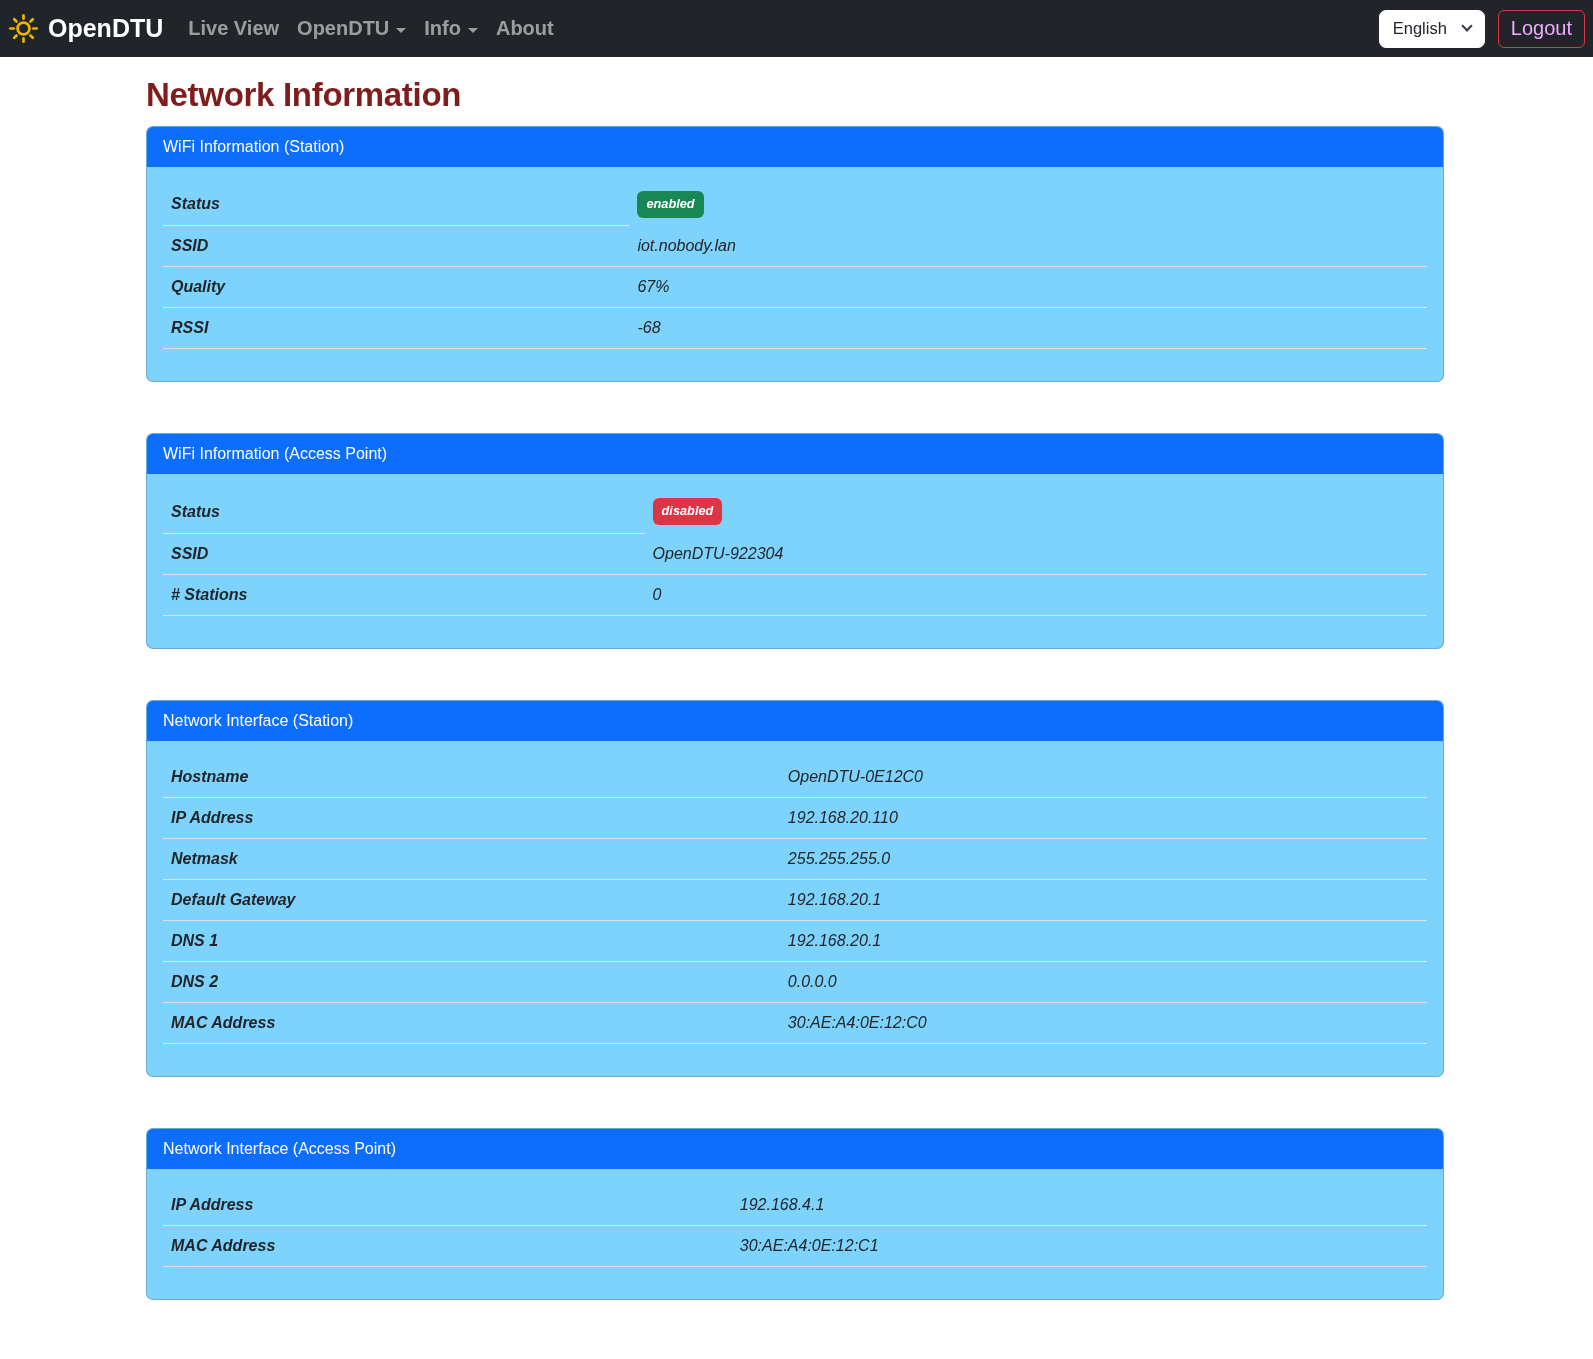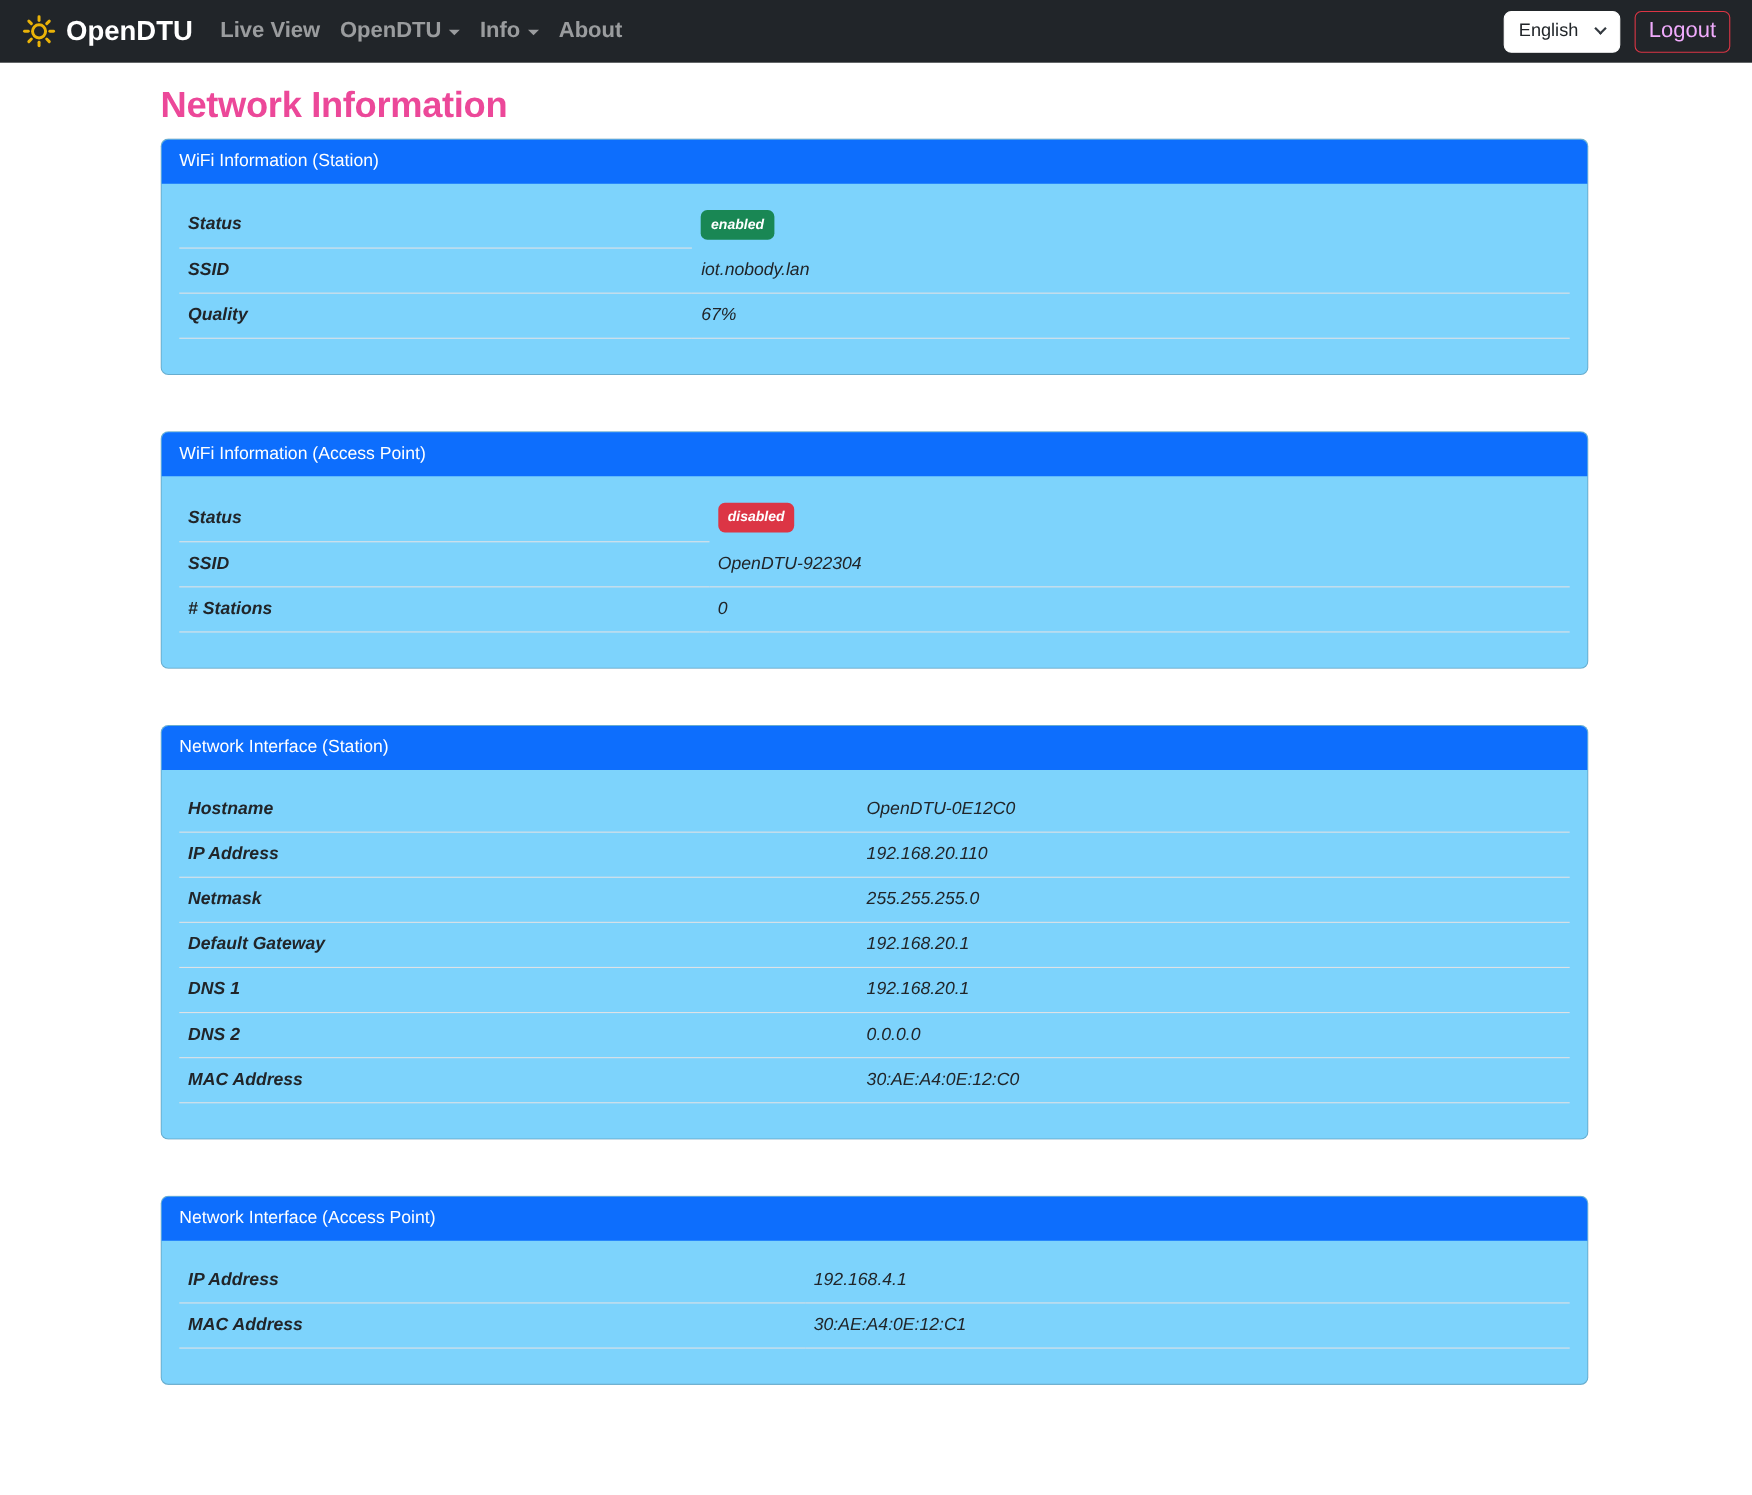--- a/index.html
+++ b/index.html
@@ -12,21 +12,21 @@
     color: #212529;
     font-size: 16px;
   }
 
   
   .navbar {
     height: 57px;
     background: #212529;
     display: flex;
     align-items: center;
-    padding: 0 20px;
+    padding: 0 8px;
   }
   .brand {
     display: flex;
     align-items: center;
     gap: 9px;
     text-decoration: none;
     color: #ffffff;
     font-size: 25px;
     font-weight: 600;
     margin-right: 16px;
@@ -97,21 +97,21 @@
   
   .container {
     width: 1298px;
     margin-left: 146px;
   }
   h1.page-title {
     font-size: 33px;
     font-weight: 600;
     letter-spacing: -0.3px;
     margin: 19px 0 12px 0;
-    color: #ec4899;
+    color: #7f1d1d;
   }
 
   .card {
     border: 1px solid rgba(0,0,0,0.175);
     border-radius: 7px;
     margin-bottom: 51px;
     background: #7dd3fc;
   }
   .card-header {
     background: #0d6efd;
@@ -196,20 +196,24 @@
                 <td class="no-border"><span class="badge" style="background-color: rgb(25, 135, 84);">enabled</span></td>
               </tr>
               <tr>
                 <th style="width: 36.9%;">SSID</th>
                 <td>iot.nobody.lan</td>
               </tr>
               <tr>
                 <th style="width: 36.9%;">Quality</th>
                 <td>67%</td>
               </tr>
+              <tr>
+                <th style="width: 36.9%;">RSSI</th>
+                <td>-68</td>
+              </tr>
             </tbody>
           </table>
         </div>
       </section>
       <section class="card">
         <div class="card-header">WiFi Information (Access Point)</div>
         <div class="card-body">
           <table class="info-table">
             <tbody>
               <tr>

